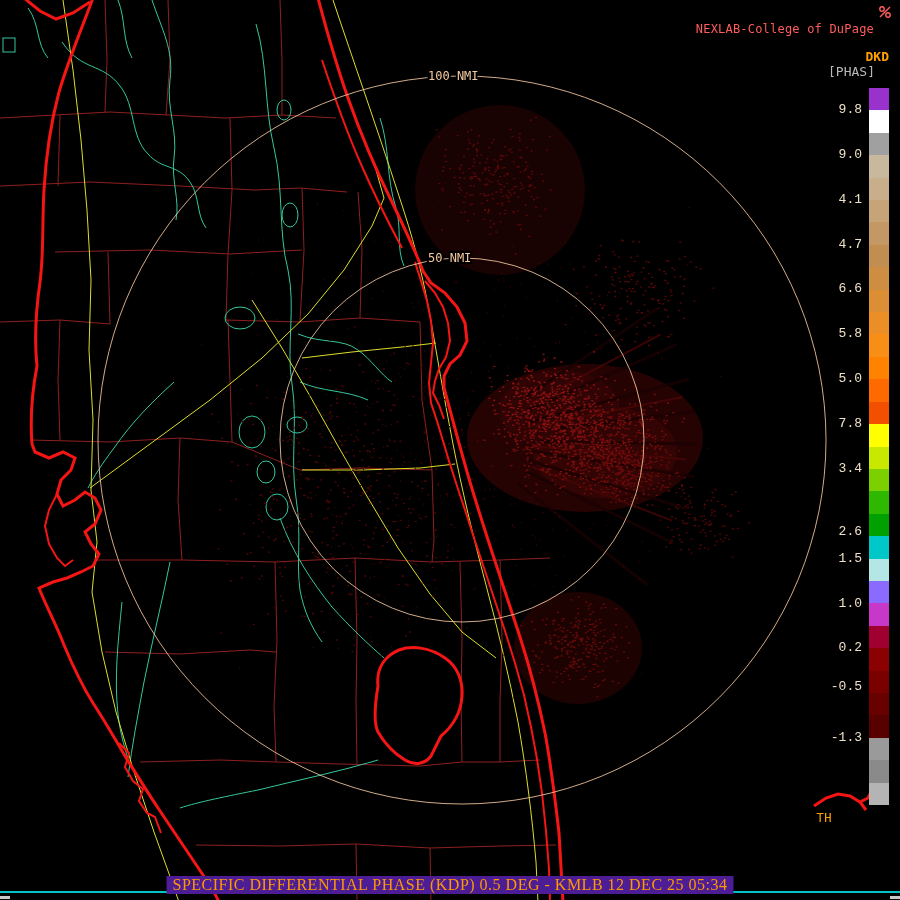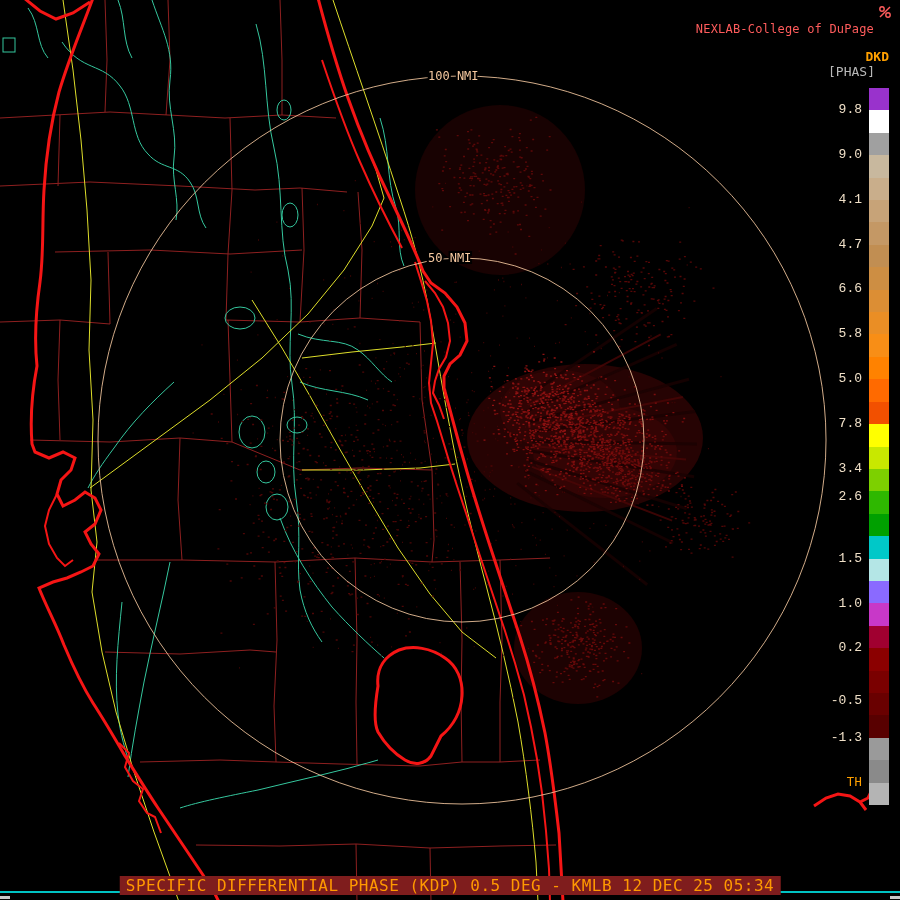--- a/index.html
+++ b/index.html
@@ -12,21 +12,21 @@
   #credit-logo { top:5px; right:8px; width:14px; height:14px; }
   #product-code { top:49px; right:11px; font-size:13px; font-weight:bold; }
   #product-units { top:64px; right:25px; font-size:13px; }
   #colorbar { left:869px; top:88px; width:20px; height:717px; display:flex; flex-direction:column; }
   #colorbar .seg { width:100%; flex:1 1 auto; }
   #scale-labels { left:786px; top:0; width:76px; height:900px; pointer-events:none;font-family:Liberation Mono, monospace; }
   #scale-labels .lbl { position:absolute; right:0; width:76px; text-align:right;
                        font-size:13px; line-height:16px; }
   #footer-line { left:0; top:891px; width:900px; height:2px; }
   #footer-title { top:876px; left:50%; transform:translateX(-50%); font-size:16px;
-                  letter-spacing:0.5px; white-space:nowrap; background:#7f1d1d; padding:0 6px; }
+                  letter-spacing:0.5px; white-space:nowrap; background:#4c1d95; padding:0 6px;font-family:Liberation Serif, serif; }
   .corner-mark { width:10px; height:3px; background:#c8c8c8; top:896px; }
 </style>
 </head>
 <body>
 
 <div id="stage">
 
   <svg id="map-svg" width="900" height="900" viewBox="0 0 900 900">
 
     <g id="counties" fill="none" stroke-width="1" stroke="#8e2020">
@@ -199,27 +199,27 @@
   <div id="scale-labels" class="abs">
       <div class="lbl" style="top: 102px; color: rgb(240, 224, 200);">9.8</div>
       <div class="lbl" style="top: 146.867px; color: rgb(240, 224, 200);">9.0</div>
       <div class="lbl" style="top: 191.734px; color: rgb(240, 224, 200);">4.1</div>
       <div class="lbl" style="top: 236.601px; color: rgb(240, 224, 200);">4.7</div>
       <div class="lbl" style="top: 281.468px; color: rgb(240, 224, 200);">6.6</div>
       <div class="lbl" style="top: 326.335px; color: rgb(240, 224, 200);">5.8</div>
       <div class="lbl" style="top: 371.202px; color: rgb(240, 224, 200);">5.0</div>
       <div class="lbl" style="top: 416.069px; color: rgb(240, 224, 200);">7.8</div>
       <div class="lbl" style="top: 460.936px; color: rgb(240, 224, 200);">3.4</div>
-      <div class="lbl" style="top: 489px; color: rgb(240, 224, 200);">2.6</div>
+      <div class="lbl" style="top: 524px; color: rgb(240, 224, 200);">2.6</div>
       <div class="lbl" style="top: 550.67px; color: rgb(240, 224, 200);">1.5</div>
       <div class="lbl" style="top: 595.537px; color: rgb(240, 224, 200);">1.0</div>
       <div class="lbl" style="top: 640.404px; color: rgb(240, 224, 200);">0.2</div>
-      <div class="lbl" style="top: 693px; color: rgb(240, 224, 200);">-0.5</div>
+      <div class="lbl" style="top: 679px; color: rgb(240, 224, 200);">-0.5</div>
       <div class="lbl" style="top: 730.138px; color: rgb(240, 224, 200);">-1.3</div>
-      <div class="lbl" style="top: 775px; color: rgb(255, 160, 0);">TH</div>
+      <div class="lbl" style="top: 811px; color: rgb(255, 160, 0); text-align: center;">TH</div>
     </div>
 
   <div id="footer-line" class="abs" style="background: rgb(0, 195, 195);"></div>
   <div id="footer-title" class="abs" style="color: rgb(255, 153, 0);">SPECIFIC DIFFERENTIAL PHASE (KDP) 0.5 DEG - KMLB 12 DEC 25 05:34</div>
 
   <div class="corner-mark abs" style="left:0;"></div>
   <div class="corner-mark abs" style="left:890px;"></div>
 </div>
 
 </body></html>

